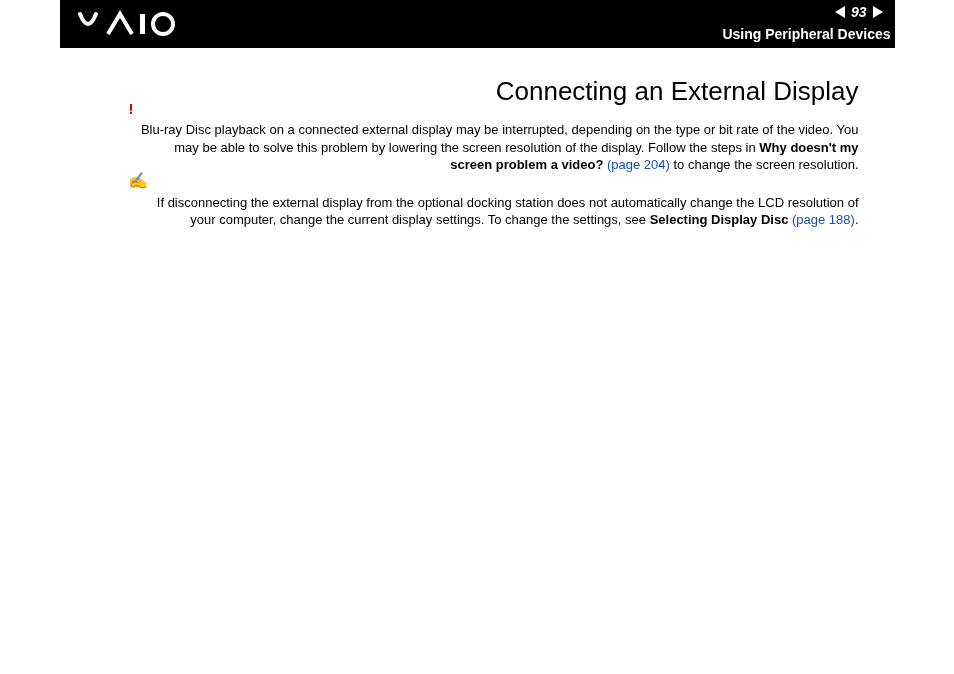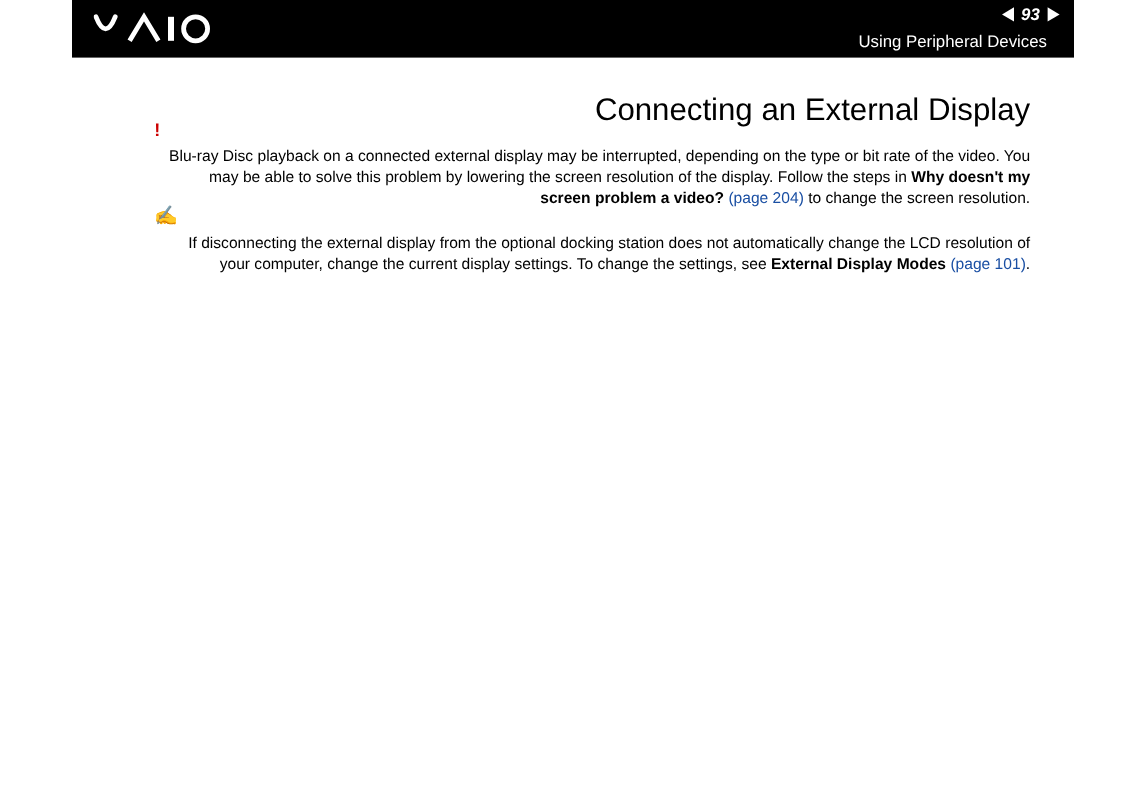--- a/index.html
+++ b/index.html
@@ -4,21 +4,21 @@
 <style>
   html,body{margin:0;padding:0;font-family:Arial,Helvetica,sans-serif;background:#fff;color:#000;}
   .page{width:835px;height:674px;margin:0 auto;position:relative;overflow:hidden;box-sizing:border-box;}
   .topbar{background:#000;color:#fff;height:48px;position:relative;}
   .logo{position:absolute;left:18px;top:8px;}
   .nav{position:absolute;right:12px;top:4px;display:flex;align-items:center;gap:4px;font-size:14px;font-weight:bold;font-style:italic;}
   .nav .tri{display:inline-block;width:0;height:0;}
   .tri-left{border-top:6px solid transparent;border-bottom:6px solid transparent;border-right:10px solid #fff;}
   .tri-right{border-top:6px solid transparent;border-bottom:6px solid transparent;border-left:10px solid #fff;}
   .nav .pg{padding:0 2px;}
-  .section{position:absolute;right:22px;top:26px;font-size:14px;font-weight:normal;color:#fff;}
+  .section{position:absolute;right:4px;top:26px;font-size:14px;font-weight:bold;color:#fff;}
   .content{padding:28px 36px 0 36px;text-align:right;}
   h1{font-size:26px;font-weight:400;margin:0 0 10px 0;letter-spacing:0px;}
   .intro{font-size:15.5px;line-height:1.35;margin:0 0 14px 0;}
   .note{margin:0 0 14px 34px;font-size:13px;line-height:1.35;position:relative;font-stretch:condensed;}
   .note .icon{position:absolute;left:-1px;top:-18px;font-weight:bold;}
   .warn-icon{color:#c00;font-size:15px;}
   .tip-icon{color:#1a4fa3;font-size:16px;}
   .note b{font-weight:bold;}
   .link{color:#1a4fa3;font-weight:normal;cursor:pointer;}
   .plain{margin:0 0 0 34px;font-size:13px;line-height:1.35;font-stretch:condensed;}
@@ -46,18 +46,18 @@
   <div class="content">
     <h1>Connecting an External Display</h1>
 
     <p class="note" style="padding-top:4px;">
       <span class="icon warn-icon">!</span>
       <span>Blu-ray Disc playback on a connected external display may be interrupted, depending on the type or bit rate of the video. You may be able to solve this problem by lowering the screen resolution of the display. Follow the steps in </span><b>Why doesn't my screen problem a video?</b><span class="link"> (page 204)</span><span> to change the screen resolution.</span>
     </p>
 
     <p class="note" style="padding-top:6px;">
       <span class="icon tip-icon">✍</span>
-      <span>If disconnecting the external display from the optional docking station does not automatically change the LCD resolution of your computer, change the current display settings. To change the settings, see </span><b>External Display Modes</b><span class="link"> (page 101)</span><span>.</span>
+      <span>If disconnecting the external display from the optional docking station does not automatically change the LCD resolution of your computer, change the current display settings. To change the settings, see </span><b>Selecting Display Disc</b><span class="link"> (page 188)</span><span>.</span>
     </p>
 
   </div>
 
 </div>
 
 </body></html>

